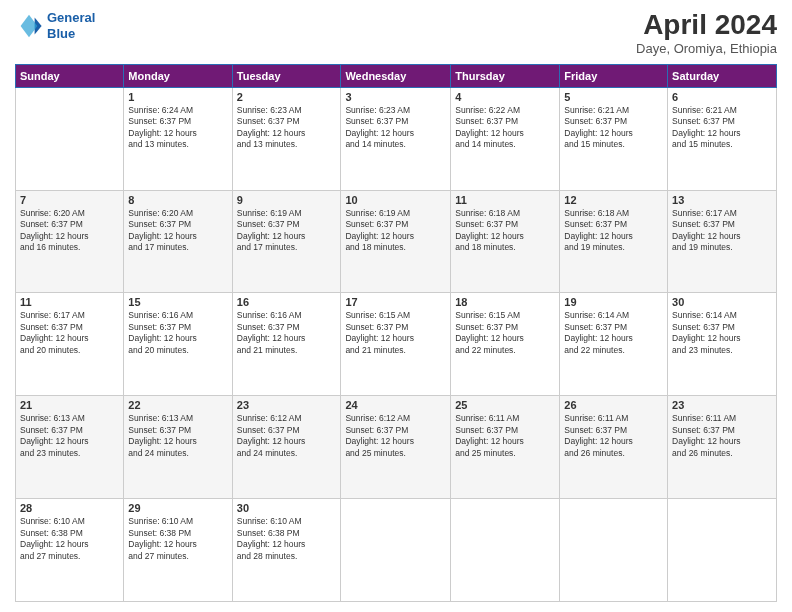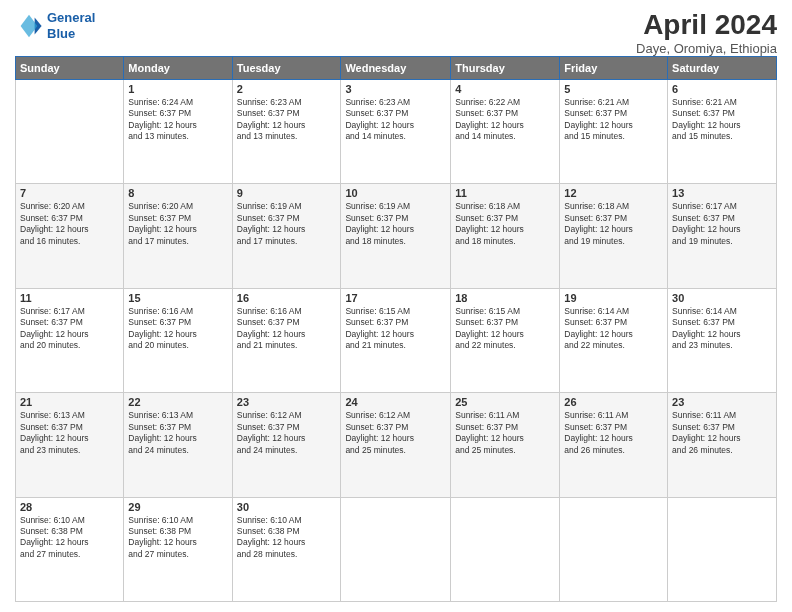--- a/index.html
+++ b/index.html
@@ -14,21 +14,21 @@
       width: 792px;
       height: 612px;
       padding: 10px 15px;
       display: flex;
       flex-direction: column;
     }
     .header {
       display: flex;
       justify-content: space-between;
       align-items: flex-start;
-      margin-bottom: 0;
+      margin-bottom: 8px;
     }
     .logo {
       display: flex;
       align-items: center;
       gap: 4px;
     }
     .logo-text {
       font-size: 13px;
       font-weight: bold;
       color: #333;
@@ -54,21 +54,21 @@
       font-size: 13px;
       color: #555;
     }
     .calendar {
       width: 100%;
       border-collapse: collapse;
       flex: 1;
       font-size: 9.5px;
     }
     .calendar thead th {
-      background-color: #737373;
+      background-color: #701a75;
       color: #fff;
       padding: 5px 4px;
       text-align: left;
       font-size: 11px;
       font-weight: bold;
       border: 1px solid #2a6db5;
     }
     .calendar tbody td {
       border: 1px solid #ccc;
       vertical-align: top;

